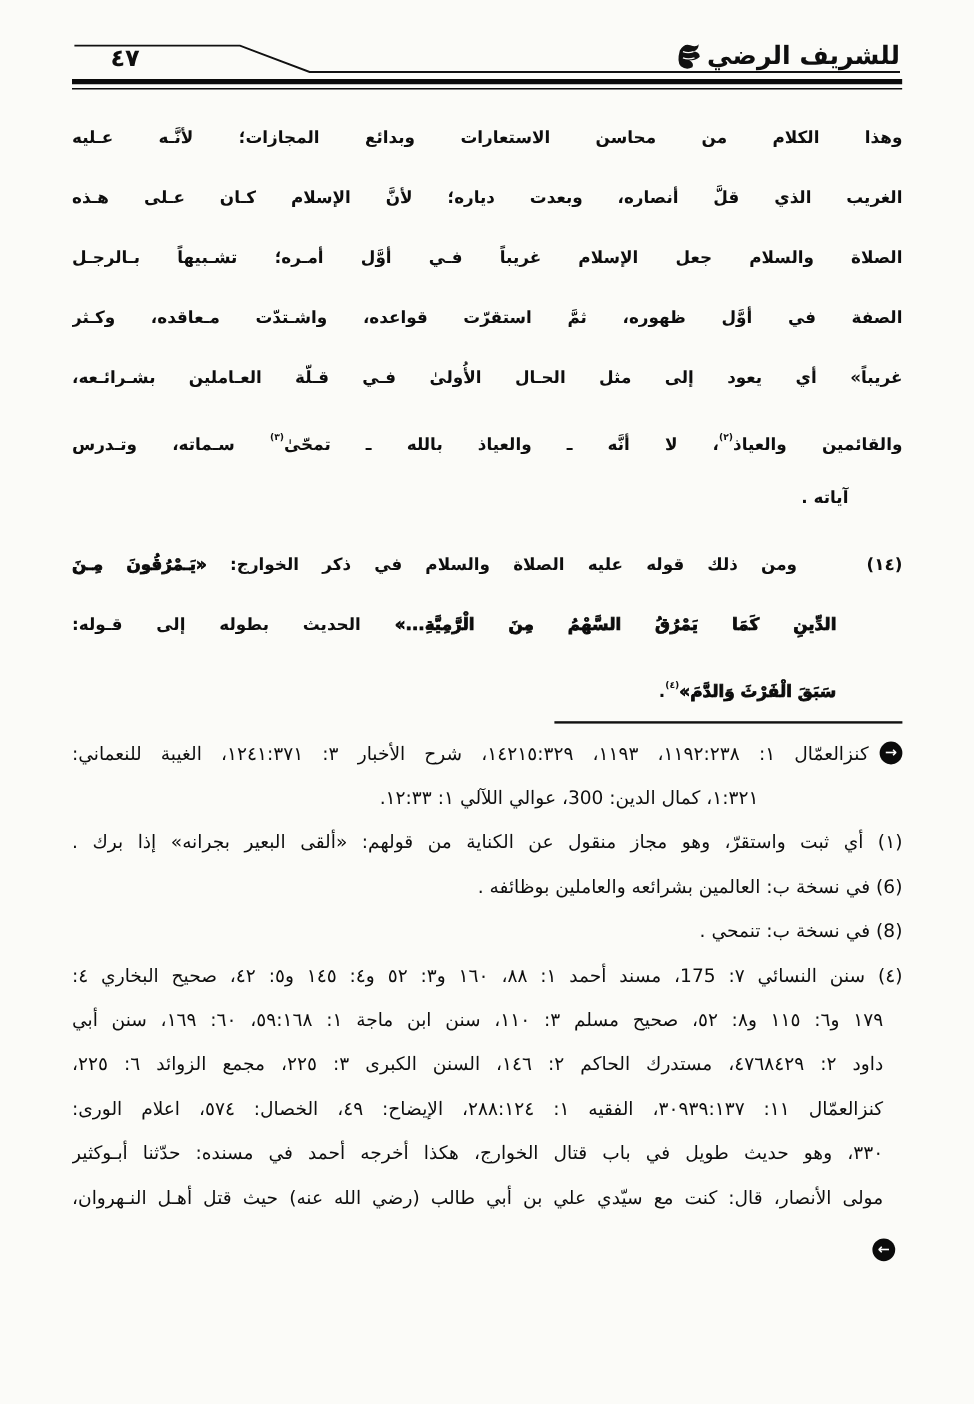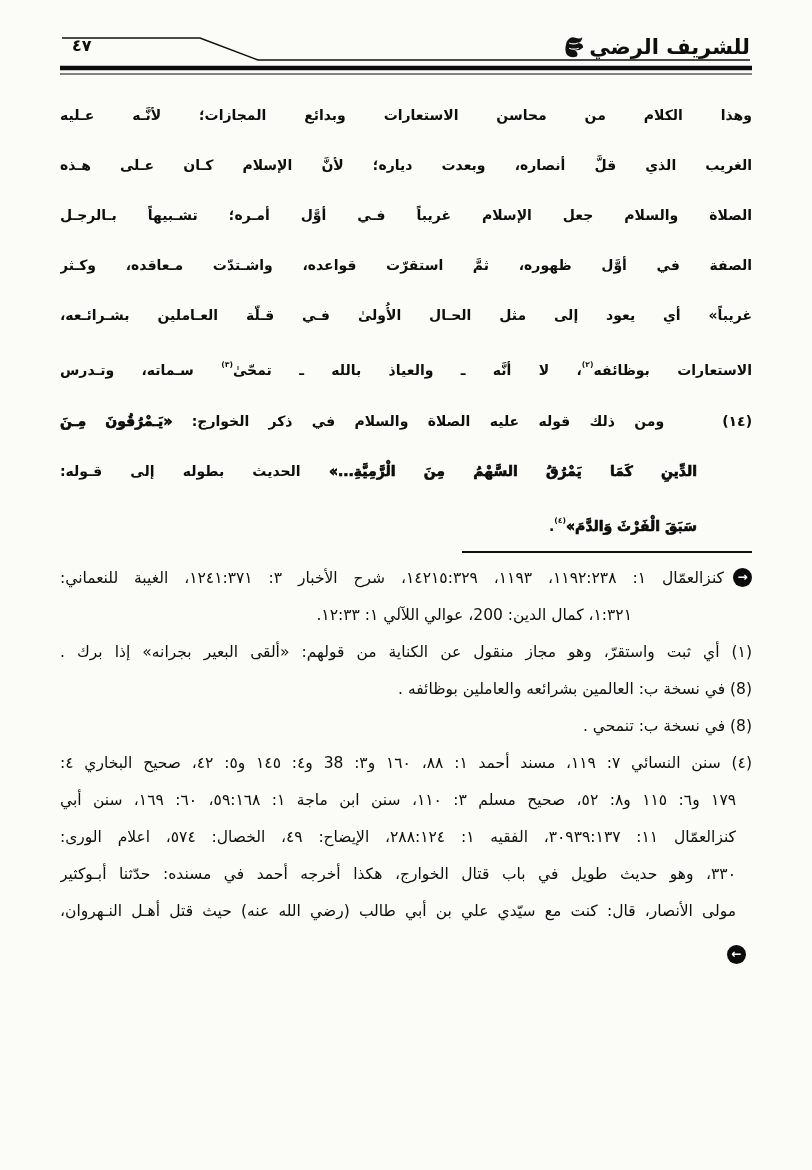--- a/index.html
+++ b/index.html
@@ -15,27 +15,27 @@
     width:692px;
     margin:0 auto;
     padding-top:20px;
     direction:rtl;
   }
   
   .hdr{position:relative;height:58px;}
   .hdr-title{
     position:absolute;top:14px;right:2px;
     font-size:21px;font-weight:bold;
-    display:flex;align-items:center;gap:5px;
+    display:flex;gap:5px;
     white-space:nowrap;
   }
   .honorific{width:21px;height:25px;display:inline-block;}
   .pagenum{
-    position:absolute;left:12px;top:16px;
-    font-size:16px;font-weight:bold;
+    position:absolute;left:32px;top:16px;
+    font-size:20px;font-weight:bold;
     letter-spacing:2px;
   }
   .hdr-rules{position:absolute;left:0;bottom:0;width:692px;height:46px;}
   
   .body-block{margin-top:12px;}
   .line{
     height:50px;line-height:50px;
     white-space:nowrap;overflow:hidden;
     font-size:14px;font-weight:bold;
   }
@@ -87,53 +87,55 @@
       <line x1="0" y1="42" x2="692" y2="42" stroke="#0b0b0b" stroke-width="1.2"></line>
     </svg>
   </div>
 
   <div class="body-block">
       <div class="line just"><span>وهذا الكلام من محاسن الاستعارات وبدائع المجازات؛ لأنَّـه عـليه</span></div>
       <div class="line just"><span>الغريب الذي قلَّ أنصاره، وبعدت دياره؛ لأنَّ الإسلام كـان عـلى هـذه</span></div>
       <div class="line just"><span>الصلاة والسلام جعل الإسلام غريباً فـي أوَّل أمـره؛ تشـبيهاً بـالرجـل</span></div>
       <div class="line just"><span>الصفة في أوَّل ظهوره، ثمَّ استقرّت قواعده، واشـتدّت مـعاقده، وكـثر</span></div>
       <div class="line just"><span>غريباً» أي يعود إلى مثل الحـال الأُولىٰ فـي قـلّة العـاملين بشـرائـعه،</span></div>
-      <div class="line just"><span>الاستعارات بوظائفه</span><span class="sup">(٢)</span><span>، لا أنَّه ـ والعياذ بالله ـ تمحّىٰ</span><span class="sup">(٣)</span><span> سـماته، وتـدرس</span></div>
+      <div class="line just"><span>والقائمين والعياذ</span><span class="sup">(٢)</span><span>، لا أنَّه ـ والعياذ بالله ـ تمحّىٰ</span><span class="sup">(٣)</span><span> سـماته، وتـدرس</span></div>
+      <div class="line" style="text-indent: 45px;"><span>آياته .</span></div>
     </div>
 
   <div class="body-block sect">
       <div class="line just"><span>(١٤)</span><span>&nbsp;&nbsp;&nbsp;</span><span>ومن ذلك قوله عليه الصلاة والسلام في ذكر الخوارج: </span><span class="hv">«يَـمْرُقُونَ مِـنَ</span></div>
       <div class="line just" style="padding-right: 55px;"><span class="hv">الدِّينِ كَمَا يَمْرُقُ السَّهْمُ مِنَ الْرَّمِيَّةِ...»</span><span> الحديث بطوله إلى قـوله: </span></div>
       <div class="line" style="padding-right: 55px;"><span class="hv">سَبَقَ الْفَرْثَ وَالدَّمَ»</span><span class="sup">(٤)</span><span>.</span></div>
     </div>
 
   <div class="fn-sep"></div>
 
   <div class="fns">
     <div class="fn fn0">
       <span class="disc fn0-marker">
           <span>→</span>
         </span>
       <div>
           <div class="line just"><span>كنزالعمّال ١: ١١٩٢:٢٣٨، ١١٩٣، ١٤٢١٥:٣٢٩، شرح الأخبار ٣: ١٢٤١:٣٧١، الغيبة للنعماني:</span></div>
-          <div class="line" style="padding-right: 92px;"><span>١:٣٢١، كمال الدين: 200، عوالي اللآلي ١: ١٢:٣٣.</span></div>
+          <div class="line" style="padding-right: 92px;"><span>١:٣٢١، كمال الدين: 300، عوالي اللآلي ١: ١٢:٣٣.</span></div>
         </div>
     </div>
     <div class="fn">
         <div class="line just"><span>(١) أي ثبت واستقرّ، وهو مجاز منقول عن الكناية من قولهم: «ألقى البعير بجرانه» إذا برك .</span></div>
       </div>
     <div class="fn">
-        <div class="line"><span>(8) في نسخة ب: العالمين بشرائعه والعاملين بوظائفه .</span></div>
+        <div class="line"><span>(6) في نسخة ب: العالمين بشرائعه والعاملين بوظائفه .</span></div>
       </div>
     <div class="fn">
         <div class="line"><span>(8) في نسخة ب: تنمحي .</span></div>
       </div>
     <div class="fn">
-        <div class="line just"><span>(٤) سنن النسائي ٧: ١١٩، مسند أحمد ١: ٨٨، ١٦٠ و٣: 38 و٤: ١٤٥ و٥: ٤٢، صحيح البخاري ٤:</span></div>
+        <div class="line just"><span>(٤) سنن النسائي ٧: 175، مسند أحمد ١: ٨٨، ١٦٠ و٣: ٥٢ و٤: ١٤٥ و٥: ٤٢، صحيح البخاري ٤:</span></div>
         <div class="line just" style="padding-right: 16px;"><span>١٧٩ و٦: ١١٥ و٨: ٥٢، صحيح مسلم ٣: ١١٠، سنن ابن ماجة ١: ٥٩:١٦٨، ٦٠: ١٦٩، سنن أبي</span></div>
+        <div class="line just" style="padding-right: 16px;"><span>داود ٢: ٤٧٦٨٤٢٩، مستدرك الحاكم ٢: ١٤٦، السنن الكبرى ٣: ٢٢٥، مجمع الزوائد ٦: ٢٢٥،</span></div>
         <div class="line just" style="padding-right: 16px;"><span>كنزالعمّال ١١: ٣٠٩٣٩:١٣٧، الفقيه ١: ٢٨٨:١٢٤، الإيضاح: ٤٩، الخصال: ٥٧٤، اعلام الورى:</span></div>
         <div class="line just" style="padding-right: 16px;"><span>٣٣٠، وهو حديث طويل في باب قتال الخوارج، هكذا أخرجه أحمد في مسنده: حدّثنا أبـوكثير</span></div>
         <div class="line just" style="padding-right: 16px;"><span>مولى الأنصار، قال: كنت مع سيّدي علي بن أبي طالب (رضي الله عنه) حيث قتل أهـل النـهروان،</span></div>
       </div>
   </div>
 
   <span class="disc cont-marker">
       <span>←</span>
     </span>
 

